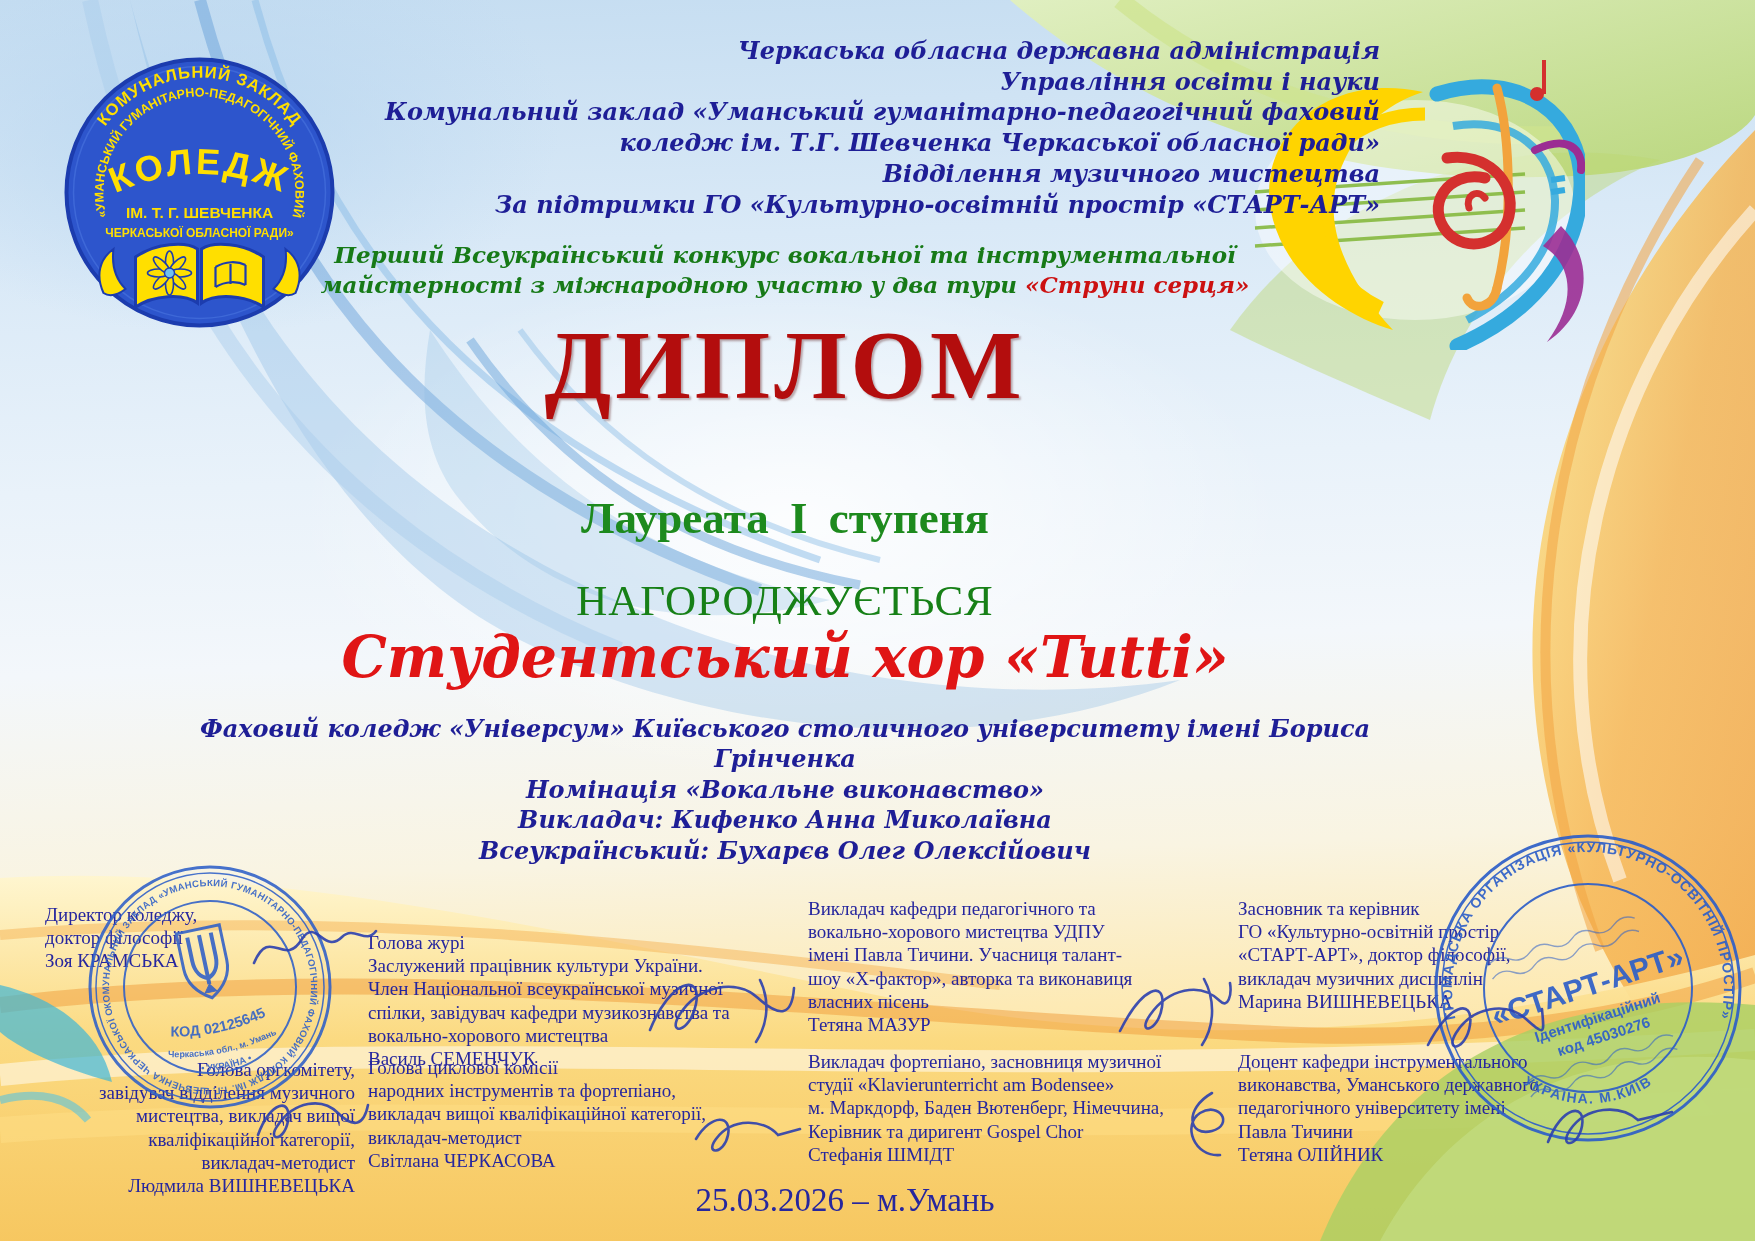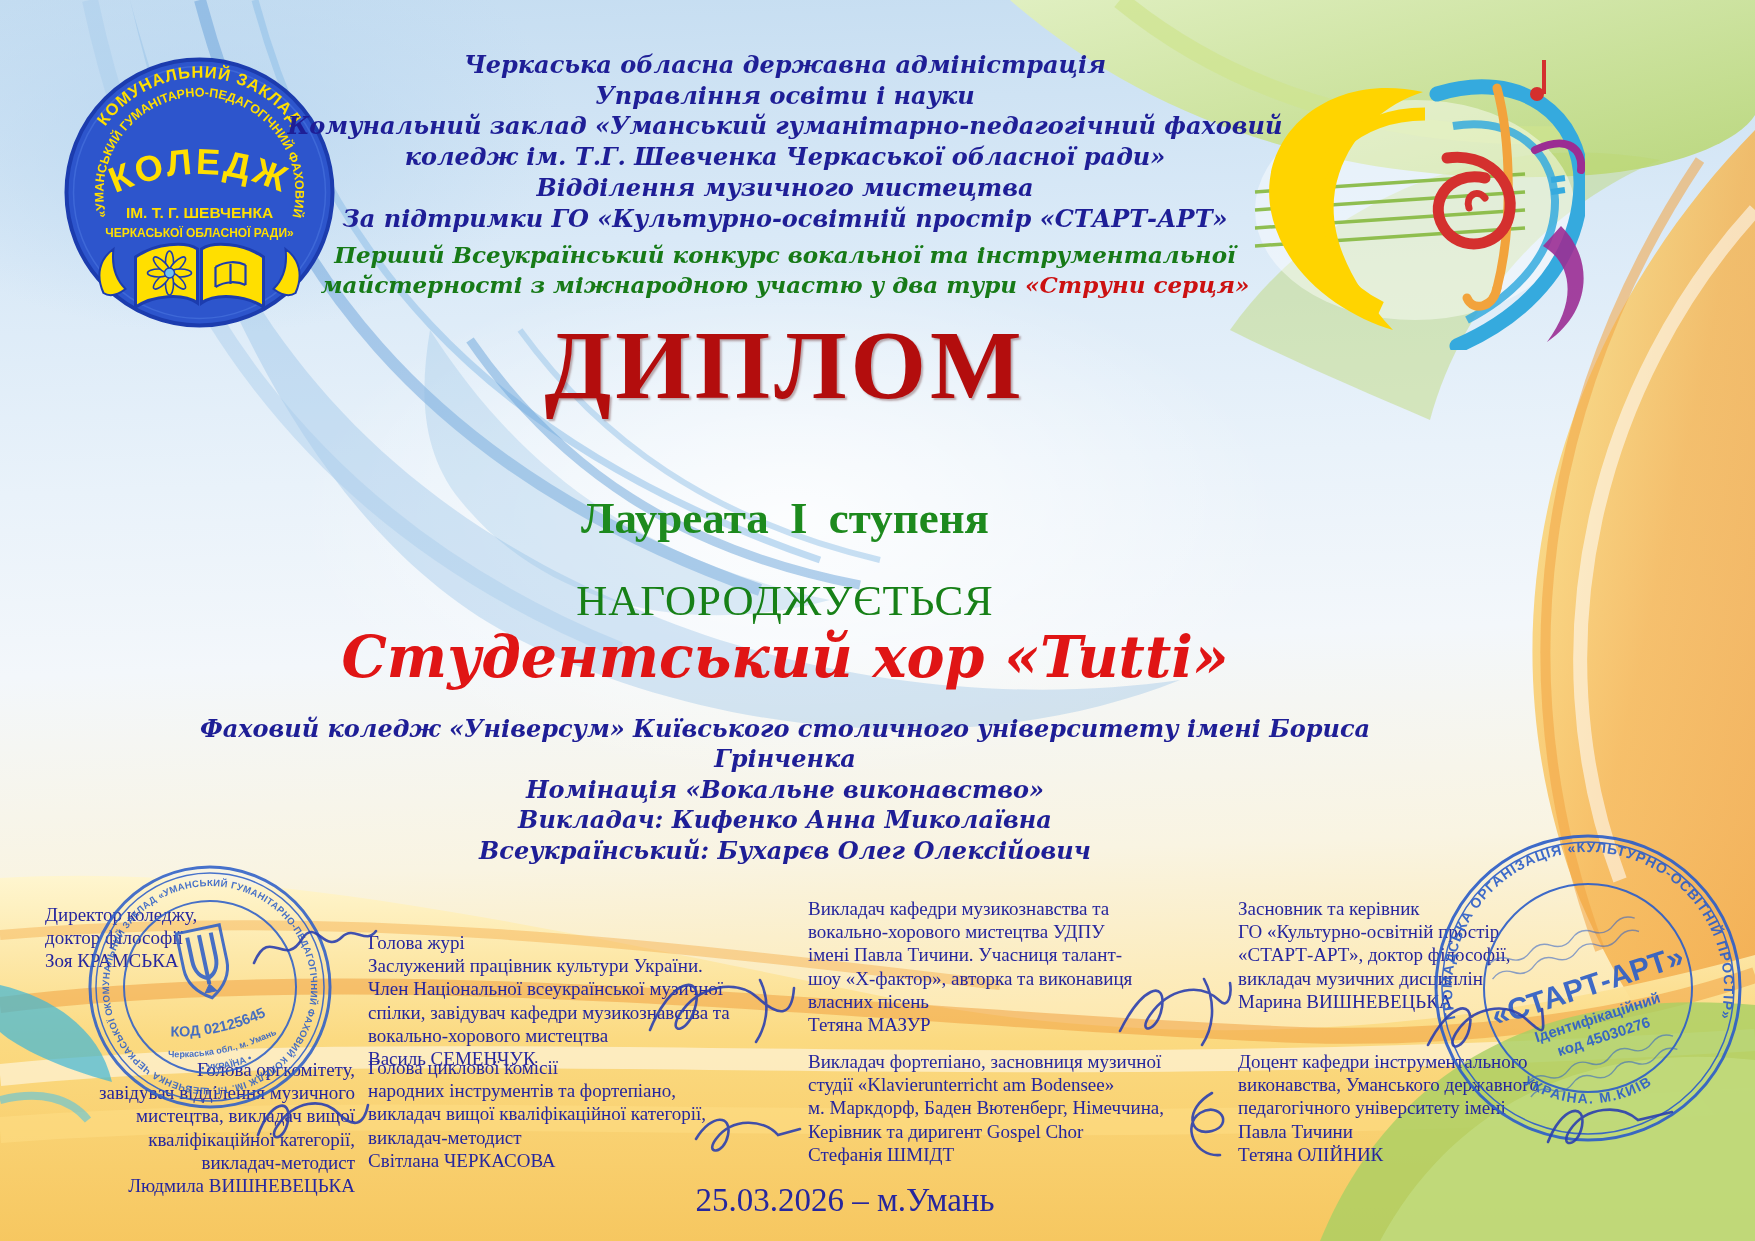--- a/index.html
+++ b/index.html
@@ -4,22 +4,22 @@
 <style>
   html,body{margin:0;padding:0;background:#888;}
   .page{position:relative;width:1755px;height:1241px;overflow:hidden;
     font-family:"Liberation Serif","DejaVu Serif",serif;
     background:
       radial-gradient(ellipse 760px 400px at 45% 42%, rgba(255,255,255,.85) 0%, rgba(255,255,255,0) 65%),
       radial-gradient(ellipse 500px 300px at 12% 10%, rgba(186,215,240,.85) 0%, rgba(186,215,240,0) 70%),
       linear-gradient(178deg,#c5ddf1 0%,#d9e9f7 20%,#e9f2fa 38%,#f3f7fb 52%,#f9f4e2 68%,#fdeab5 80%,#fbdf96 90%,#f8d584 100%);}
   .bg{position:absolute;left:0;top:0;width:1755px;height:1241px;}
   .content{position:absolute;left:190px;top:0;width:1190px;height:100%;text-align:center;}
-  .hdr{position:absolute;left:0;right:0;top:50px;color:#1e1e96;font-style:italic;font-weight:bold;
-       font-size:24px;line-height:1.28;font-family:"DejaVu Serif",serif;}
+  .hdr{position:absolute;left:0;right:0;top:36px;color:#1e1e96;font-style:italic;font-weight:bold;
+       font-size:24px;line-height:1.28;font-family:"DejaVu Serif",serif;text-align:right;}
   .comp{position:absolute;left:0;right:0;top:240px;color:#177a17;font-style:italic;font-weight:bold;
        font-size:23px;line-height:1.32;font-family:"DejaVu Serif",serif;}
   .comp .red{color:#cc1111;}
   .diploma{position:absolute;left:0;right:0;top:310px;color:#b30d0d;font-weight:bold;font-size:97px;
        letter-spacing:4px;text-shadow:2px 2px 2px rgba(90,30,30,.35);}
   .degree{position:absolute;left:0;right:0;top:492px;color:#1d8a1d;font-weight:bold;font-size:45px;word-spacing:10px;}
   .awarded{position:absolute;left:0;right:0;top:557px;color:#178017;font-weight:normal;font-size:43px;letter-spacing:1px;margin-top:19px;}
   .recipient{position:absolute;left:0;right:0;top:623px;color:#e01515;font-weight:bold;font-style:italic;font-size:57px;
        font-family:"DejaVu Serif",serif;}
   .details{position:absolute;left:0;right:0;top:714px;color:#1e1e96;font-style:italic;font-weight:bold;
@@ -186,21 +186,21 @@
 Заслужений працівник культури України.
 Член Національної всеукраїнської музичної
 спілки, завідувач кафедри музикознавства та
 вокально-хорового мистецтва
 Василь СЕМЕНЧУК</div>
   <div class="jblock" style="left:368px;top:1056px;width:432px;">Голова циклової комісії
 народних інструментів та фортепіано,
 викладач вищої кваліфікаційної категорії,
 викладач-методист
 Світлана ЧЕРКАСОВА</div>
-  <div class="jblock" style="left:808px;top:897px;width:430px;">Викладач кафедри музикознавства та
+  <div class="jblock" style="left:808px;top:897px;width:430px;">Викладач кафедри педагогічного та
 вокально-хорового мистецтва УДПУ
 імені Павла Тичини. Учасниця талант-
 шоу «Х-фактор», авторка та виконавиця
 власних пісень
 Тетяна МАЗУР</div>
   <div class="jblock" style="left:808px;top:1050px;width:430px;">Викладач фортепіано, засновниця музичної
 студії «Klavierunterricht am Bodensee»
 м. Маркдорф, Баден Вютенберг, Німеччина,
 Керівник та диригент Gospel Chor
 Стефанія ШМІДТ</div>

